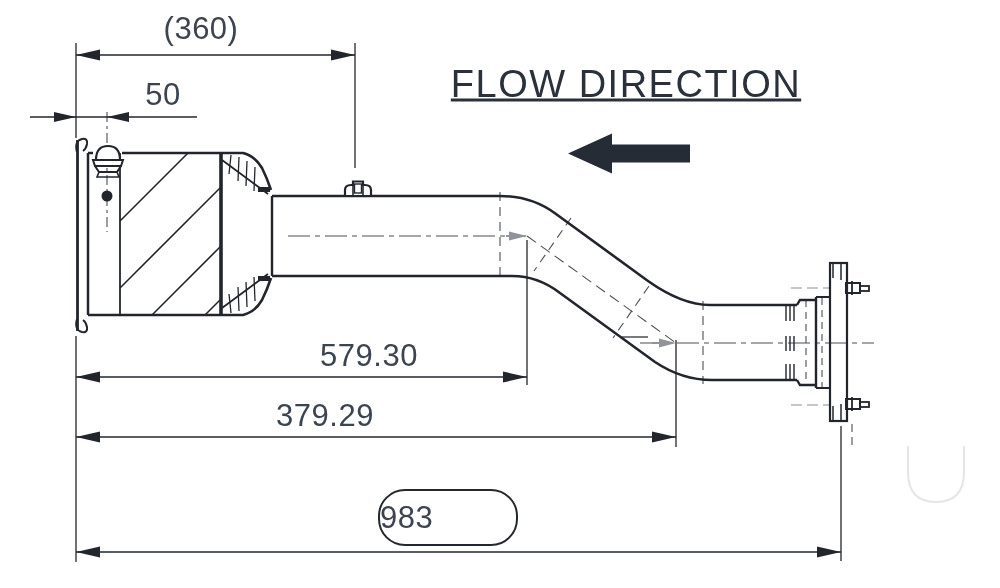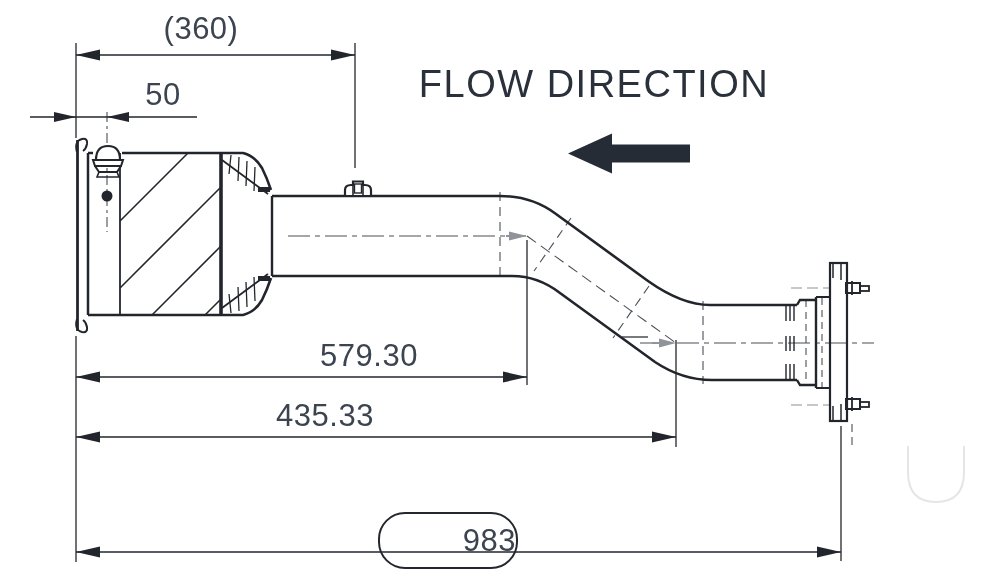--- a/index.html
+++ b/index.html
@@ -13,21 +13,21 @@
     color:#3c4450;font-size:31px;font-weight:400;white-space:nowrap;
     letter-spacing:0.5px;
   }
   .flow-label{
     position:absolute;transform:translate(-50%,-50%);
     color:#2a313b;font-size:38px;font-weight:400;letter-spacing:1.5px;white-space:nowrap;
   }
   .basic-dim-frame{
     position:absolute;left:378px;top:489px;width:136px;height:53px;
     border:2px solid #24282e;border-radius:27px;
-    display:flex;align-items:center;justify-content:flex-end;margin-top:23px;
+    display:flex;align-items:center;justify-content:flex-start;
   }
   .basic-dim-frame .dim-label{position:static;transform:none;}
 </style>
 </head>
 <body>
 
 <div id="stage">
 
   <svg width="1000" height="588" viewBox="0 0 1000 588">
 
@@ -170,27 +170,27 @@
       <polygon points="527,377 503,371.5 503,382.5"></polygon>
       <polygon points="76,437 100,431.5 100,442.5"></polygon>
       <polygon points="676,437 652,431.5 652,442.5"></polygon>
       <polygon points="76,552 100,546.5 100,557.5"></polygon>
       <polygon points="841,552 817,546.5 817,557.5"></polygon>
     </g>
 
     <polygon points="568,153.5 612,133.5 612,144.5 690,144.5 690,162.5 612,162.5 612,173.5" fill="#262c35"></polygon>
   </svg>
 
-  <div class="flow-label" style="left:594px;top:84px;">FLOW DIRECTION</div>
+  <div class="flow-label" style="left:626px;top:84px;text-decoration:underline;">FLOW DIRECTION</div>
 
   <div class="dim-label" style="left:201px;top:29px;">(360)</div>
 
   <div class="dim-label" style="left:163px;top:95px;">50</div>
 
   <div class="dim-label" style="left:325px;top:356px;margin-left:44px;">579.30</div>
 
-  <div class="dim-label" style="left:325px;top:416px;">435.33</div>
+  <div class="dim-label" style="left:325px;top:416px;">379.29</div>
 
   <div class="basic-dim-frame">
     <div class="dim-label">983</div>
   </div>
 
 </div>
 
 </body></html>

